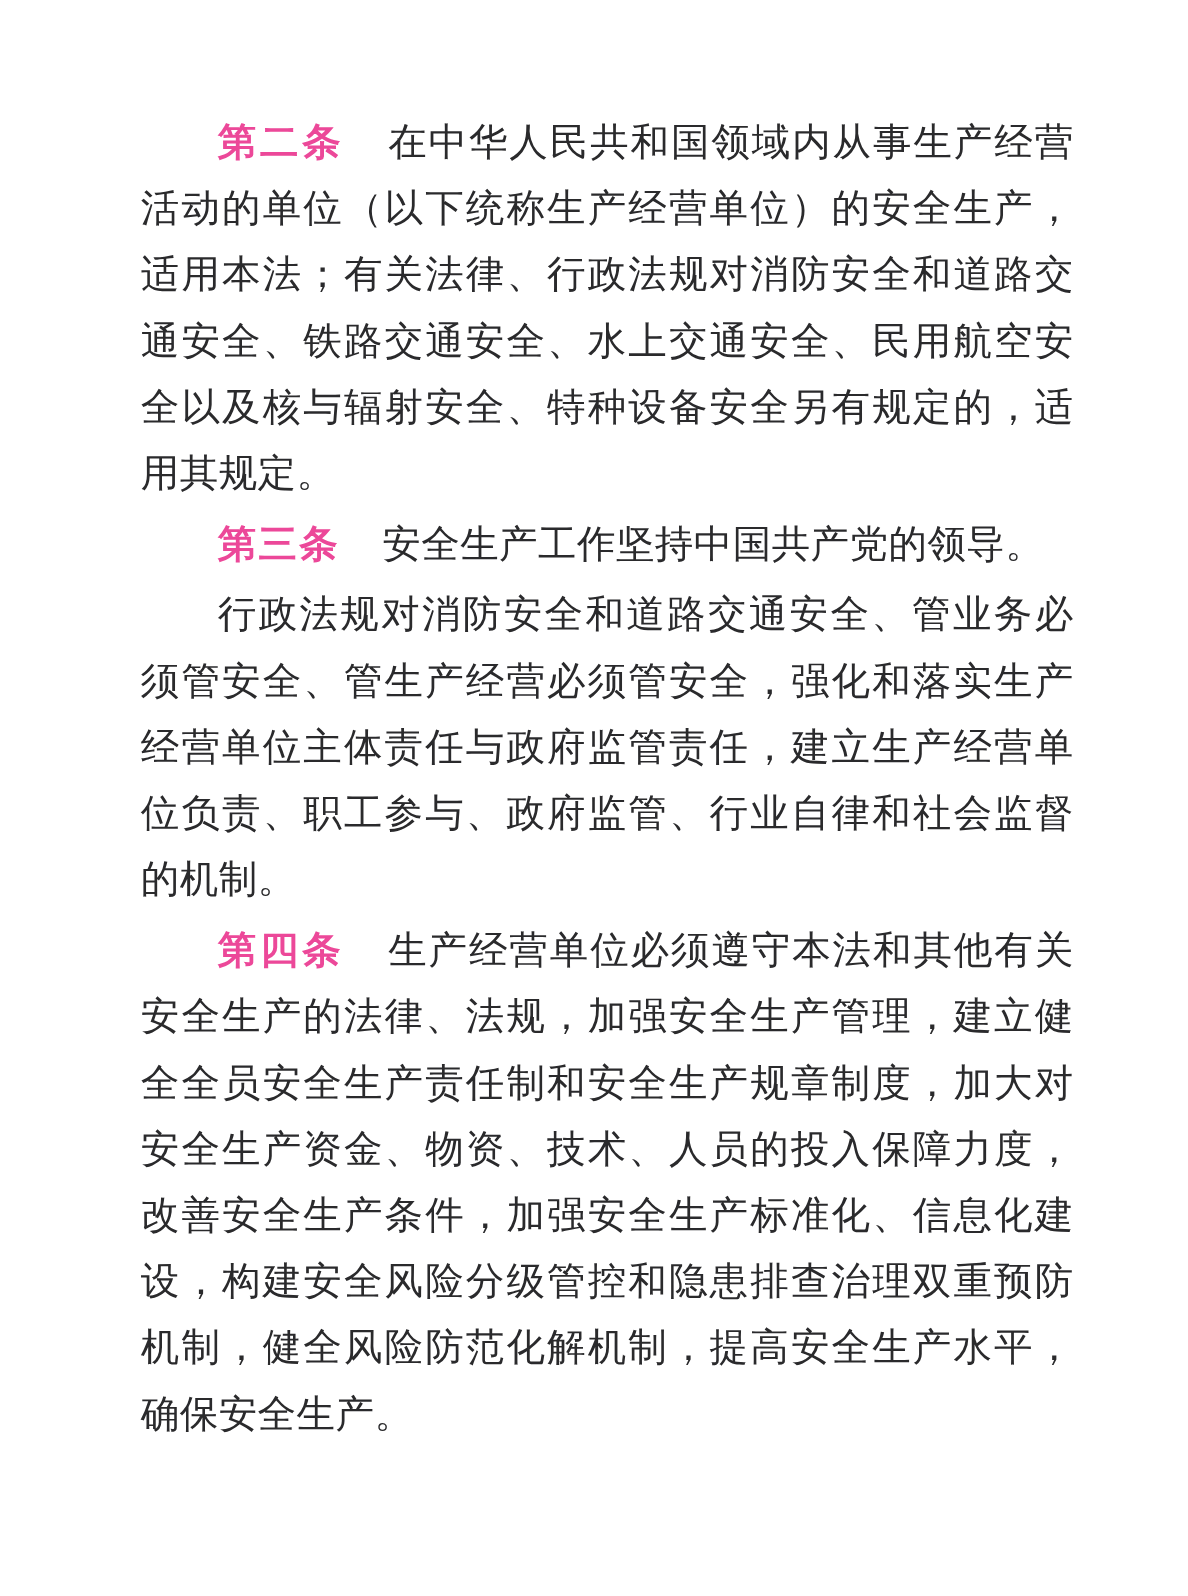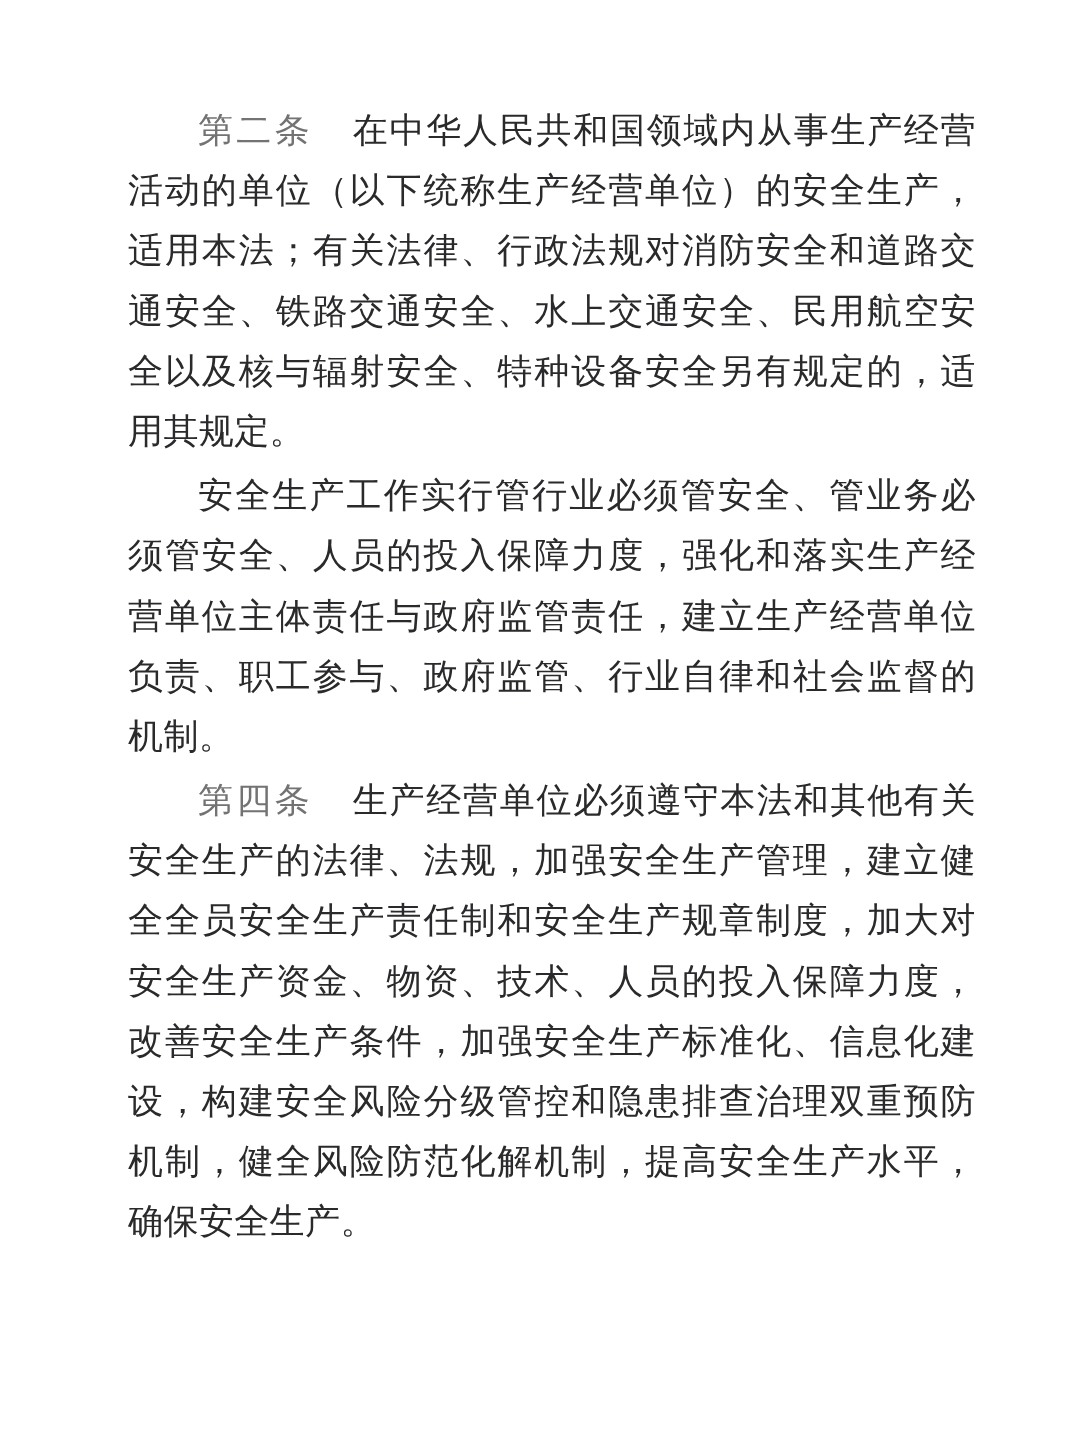--- a/index.html
+++ b/index.html
@@ -32,37 +32,38 @@
     color: #2a2a2c;
   }
   .para {
     margin: 0 0 2px 0;
     text-indent: 2em;
   }
   .para + .para {
     margin-top: 4px;
   }
   .article-label {
-    font-weight: normal;
+    font-weight: bold;
     letter-spacing: 2px;
-    color: #737373;
+    color: #ec4899;
   }
   .article-gap {
     display: inline-block;
     width: 1.1em;
   }
 </style>
 </head>
 <body>
 
 <div class="page">
   <div class="doc-body">
 
     <p class="para"><span class="article-label">第二条</span><span class="article-gap"></span><span>在中华人民共和国领域内从事生产经营活动的单位（以下统称生产经营单位）的安全生产，适用本法；有关法律、行政法规对消防安全和道路交通安全、铁路交通安全、水上交通安全、民用航空安全以及核与辐射安全、特种设备安全另有规定的，适用其规定。</span></p>
 
+    <p class="para"><span class="article-label">第三条</span><span class="article-gap"></span><span>安全生产工作坚持中国共产党的领导。</span></p>
 
 
-    <p class="para"><span>安全生产工作实行管行业必须管安全、管业务必须管安全、人员的投入保障力度，强化和落实生产经营单位主体责任与政府监管责任，建立生产经营单位负责、职工参与、政府监管、行业自律和社会监督的机制。</span></p>
+    <p class="para"><span>行政法规对消防安全和道路交通安全、管业务必须管安全、管生产经营必须管安全，强化和落实生产经营单位主体责任与政府监管责任，建立生产经营单位负责、职工参与、政府监管、行业自律和社会监督的机制。</span></p>
 
     <p class="para"><span class="article-label">第四条</span><span class="article-gap"></span><span>生产经营单位必须遵守本法和其他有关安全生产的法律、法规，加强安全生产管理，建立健全全员安全生产责任制和安全生产规章制度，加大对安全生产资金、物资、技术、人员的投入保障力度，改善安全生产条件，加强安全生产标准化、信息化建设，构建安全风险分级管控和隐患排查治理双重预防机制，健全风险防范化解机制，提高安全生产水平，确保安全生产。</span></p>
 
   </div>
 </div>
 
 </body></html>

